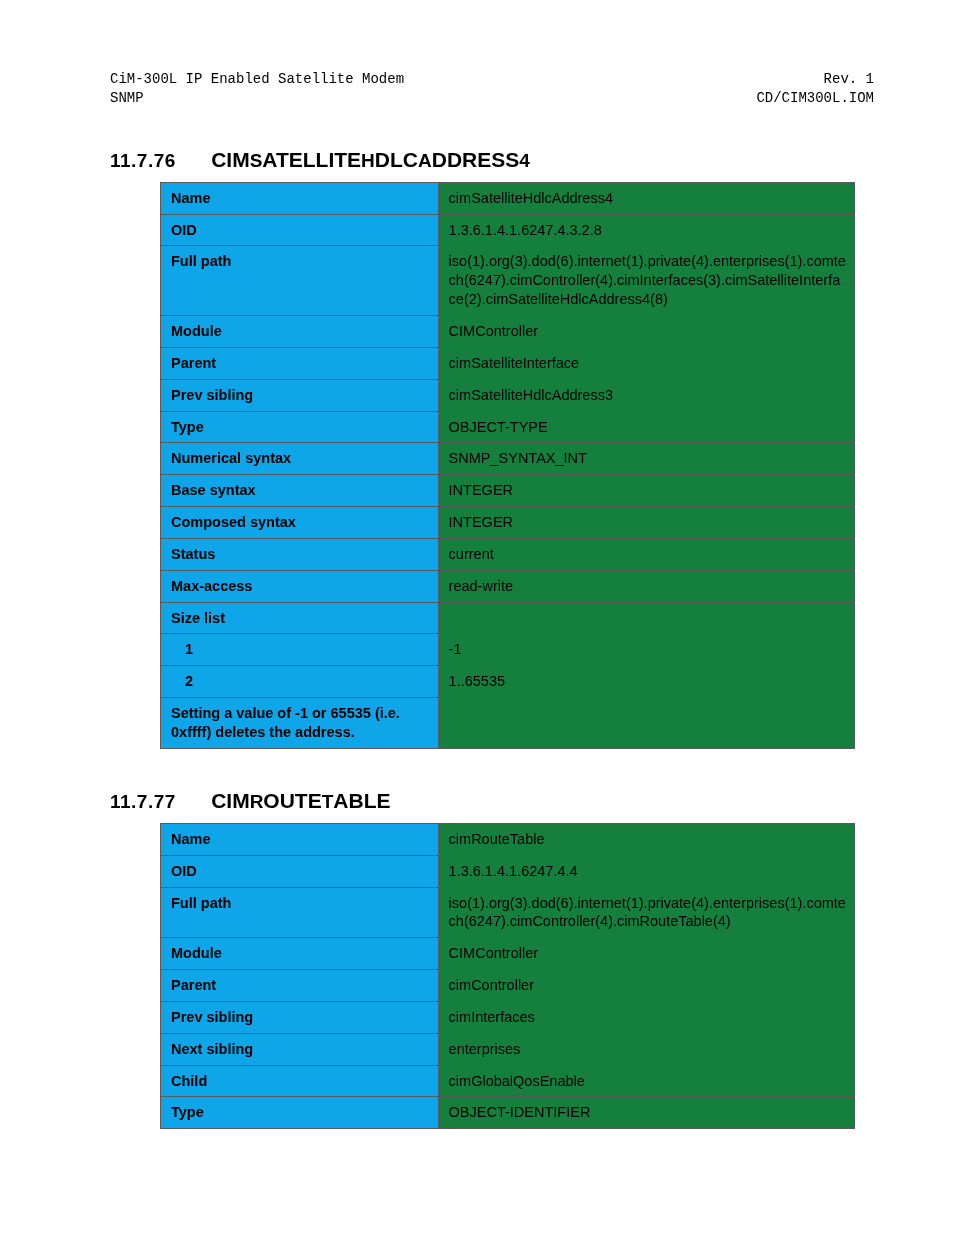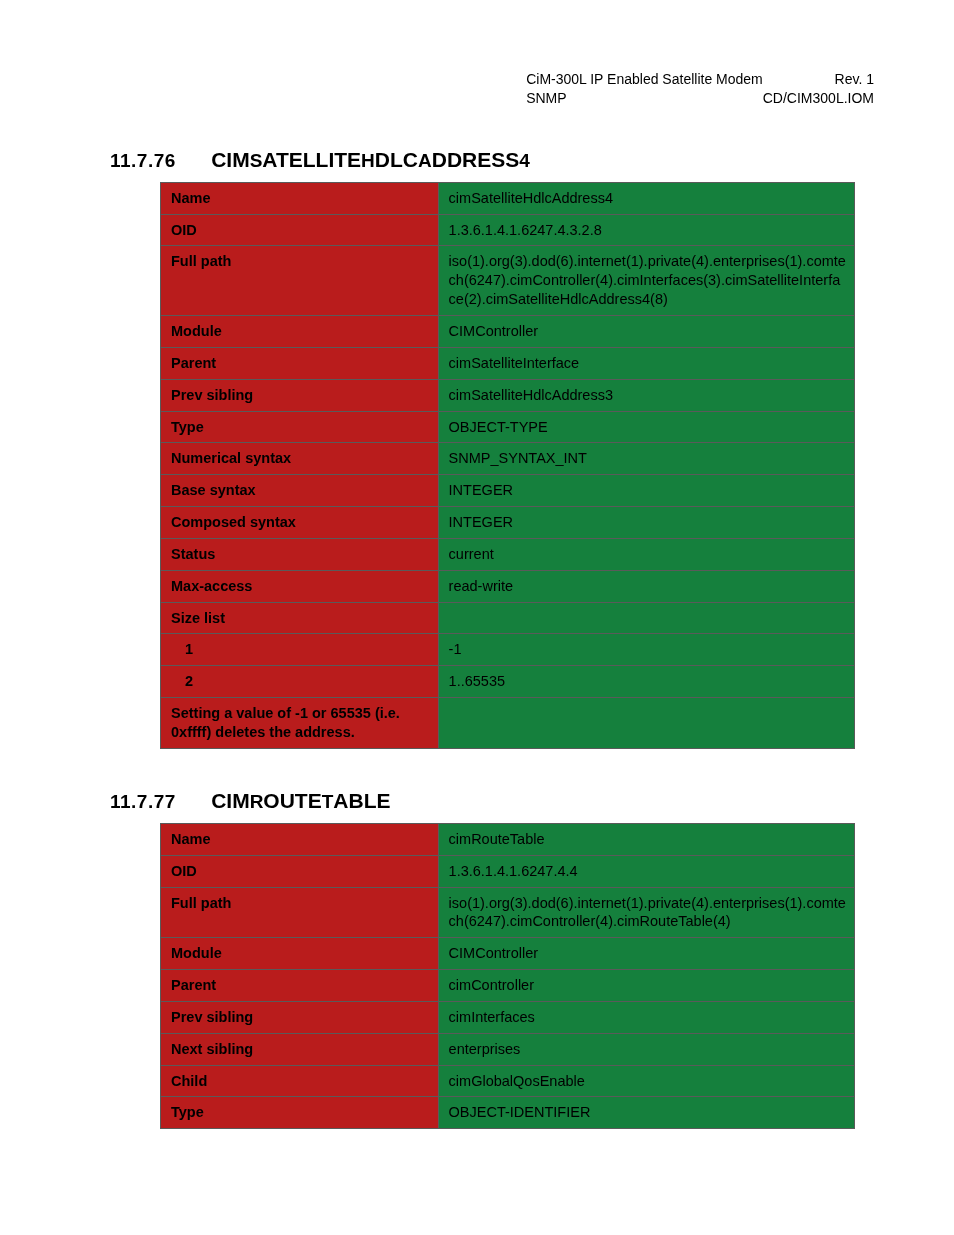--- a/index.html
+++ b/index.html
@@ -9,23 +9,24 @@
     padding: 0;
     width: 954px;
   }
   .page {
     padding: 70px 80px 40px 110px;
     box-sizing: border-box;
     width: 954px;
   }
   .hdr {
     display: flex;
-    justify-content: flex-end;
+    justify-content: space-between;
     font-size: 14px;
     margin-bottom: 40px;
+    font-family: Liberation Mono, monospace;
   }
   .hdr-left, .hdr-right { line-height: 1.35; }
   .hdr-right { text-align: right; }
   h2.section {
     font-size: 19px;
     font-weight: bold;
     margin: 10px 0 10px 0;
   }
   .section .num { letter-spacing: 0.5px; margin-right: 30px; }
   .scaps { font-size: 21px; }
@@ -35,21 +36,21 @@
     width: 695px;
     font-size: 14.5px;
   }
   td {
     border: 1px solid #5a5a5a;
     padding: 6px 8px 6px 10px;
     vertical-align: top;
     line-height: 1.3;
   }
   td.label {
-    background: #b91c1c;
+    background: #0ea5e9;
     font-weight: bold;
     width: 40%;
   }
   td.label.indent { padding-left: 24px; }
   td.value { background: #15803d; white-space: normal; word-break: break-word;}
 </style>
 </head>
 <body>
 
 <div class="page">

